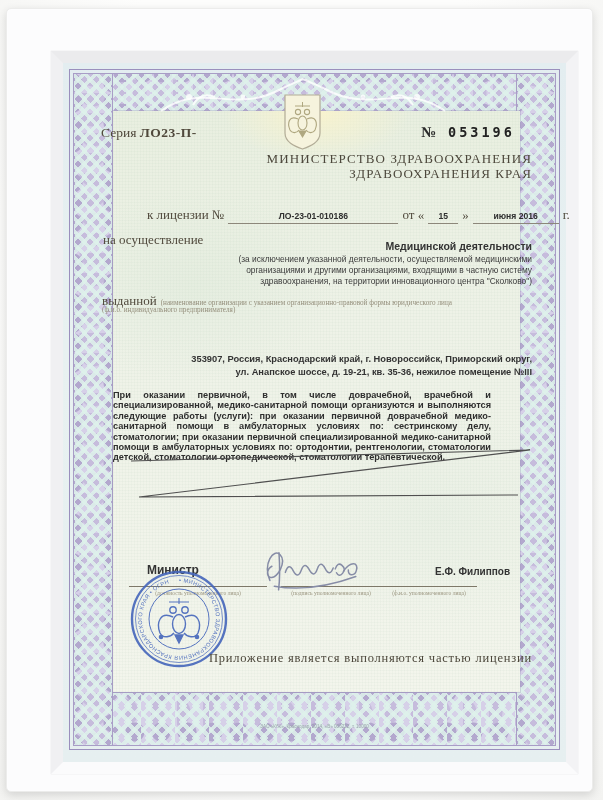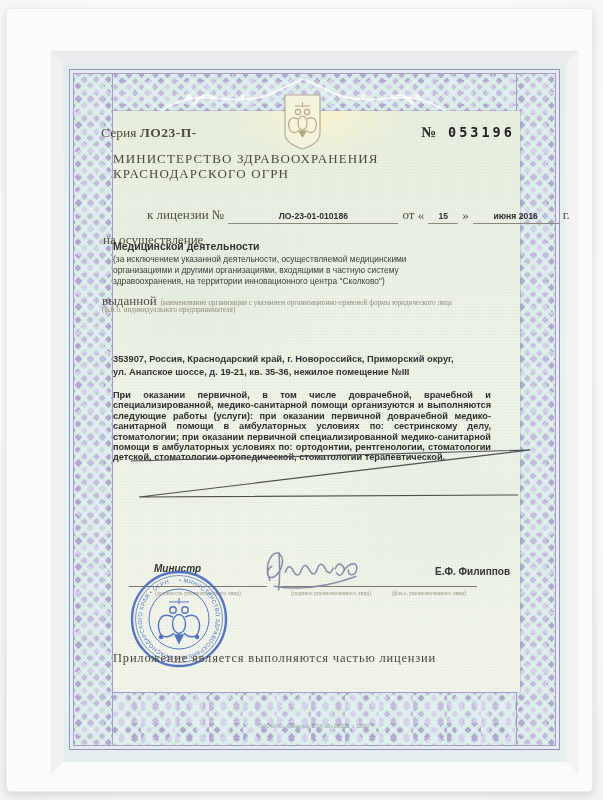--- a/index.html
+++ b/index.html
@@ -41,21 +41,21 @@
       repeating-linear-gradient(0deg, rgba(140,175,150,.05) 0 1px, transparent 1px 3px),
       linear-gradient(180deg,#e9efe0 0%,#eef2e7 35%,#f3f5ec 100%);
      box-shadow:0 0 0 1px rgba(160,155,190,.35);}
   .flourish{position:absolute;pointer-events:none;}
   
   .abs{position:absolute;}
   .serif{font-family:"Liberation Serif",serif;color:#50493c;}
   .sans{font-family:"Liberation Sans",sans-serif;color:#333;}
   .b{font-weight:bold;}
   .hint{color:#958f7c;}
-  .center-col{left:50px;right:34px;text-align:left;}
+  .center-col{left:50px;right:34px;text-align:right;}
   .uline{display:inline-block;border-bottom:1px solid #8c877a;text-align:center;vertical-align:baseline;}
   .uval{font-family:"Liberation Sans",sans-serif;font-weight:bold;font-size:8.6px;color:#2f2f2f;}
   .sigline{position:absolute;height:15px;border-bottom:1px solid #7d7868;}
   .cap{position:absolute;font-size:5.6px;color:#9a947f;text-align:center;font-family:"Liberation Serif",serif;}
   .znak{position:absolute;left:0;top:0;}
 </style>
 </head>
 <body>
 
 <div class="photo">
@@ -103,21 +103,21 @@
         <div class="abs" style="left:38px;top:62px;font-size:13.5px;">
           <span class="serif">Серия</span>
           <span class="serif b" style="letter-spacing:.5px;">ЛО23-П-</span>
         </div>
         <div class="abs" style="left:358px;top:60px;">
           <span class="serif b" style="font-size:15px;color:#2b2b2b;">№</span>
           <span class="b" style="font-family:'DejaVu Sans Mono',monospace;font-size:13.5px;letter-spacing:3px;color:#222;margin-left:8px;">053196</span>
         </div>
 
         <div class="abs serif center-col" style="top:88px;font-size:13px;letter-spacing:1.1px;color:#4c473b;">МИНИСТЕРСТВО ЗДРАВООХРАНЕНИЯ</div>
-        <div class="abs serif center-col" style="top:103px;font-size:13px;letter-spacing:1.1px;color:#4c473b;">КРАСНОДАРСКОГО ОГРН</div>
+        <div class="abs serif center-col" style="top:103px;font-size:13px;letter-spacing:1.1px;color:#4c473b;">ЗДРАВООХРАНЕНИЯ КРАЯ</div>
 
 
         <div class="abs" style="left:40px;top:142px;white-space:nowrap;margin-left:44px;">
           <span class="serif" style="font-size:13px;">к лицензии №</span>
           <span class="uline" style="width:170px;"><span class="uval">ЛО-23-01-010186</span></span>
           <span class="serif" style="font-size:13px;">от «</span>
           <span class="uline" style="width:30px;"><span class="uval">15</span></span>
           <span class="serif" style="font-size:13px;">»</span>
           <span class="uline" style="width:86px;"><span class="uval">июня 2016</span></span>
           <span class="serif" style="font-size:13px;">г.</span>
@@ -143,21 +143,21 @@
           <div>353907, Россия, Краснодарский край, г. Новороссийск, Приморский округ,</div>
           <div>ул. Анапское шоссе, д. 19-21, кв. 35-36, нежилое помещение №III</div>
         </div>
 
         <div class="abs sans b" style="left:50px;width:378px;top:327px;font-size:9.2px;line-height:10.4px;text-align:justify;color:#2e2e2e;">При оказании первичной, в том числе доврачебной, врачебной и специализированной, медико-санитарной помощи организуются и выполняются следующие работы (услуги): при оказании первичной доврачебной медико-санитарной помощи в амбулаторных условиях по: сестринскому делу, стоматологии; при оказании первичной специализированной медико-санитарной помощи в амбулаторных условиях по: ортодонтии, рентгенологии, стоматологии детской, стоматологии ортопедической, стоматологии терапевтической.</div>
 
         <svg class="znak" width="479" height="675" viewBox="0 0 479 675">
           <polyline points="68,398 467,387 76,434 455,432" fill="none" stroke="#4f4f4f" stroke-width="1.1"></polyline>
         </svg>
 
-        <div class="abs sans b" style="left:91px;top:500px;font-size:10px;font-style:italic;">Министр</div>
+        <div class="abs sans b" style="left:84px;top:500px;font-size:12px;">Министр</div>
         <div class="abs sans b" style="left:372px;top:503px;font-size:10px;">Е.Ф. Филиппов</div>
 
         <div class="sigline" style="left:66px;top:508px;width:138px;"></div>
         <div class="sigline" style="left:218px;top:508px;width:100px;"></div>
         <div class="sigline" style="left:318px;top:508px;width:96px;"></div>
 
         <div class="cap" style="left:66px;top:527px;width:138px;">(должность уполномоченного лица)</div>
         <div class="cap" style="left:212px;top:527px;width:112px;">(подпись уполномоченного лица)</div>
         <div class="cap" style="left:314px;top:527px;width:104px;">(ф.и.о. уполномоченного лица)</div>
 

